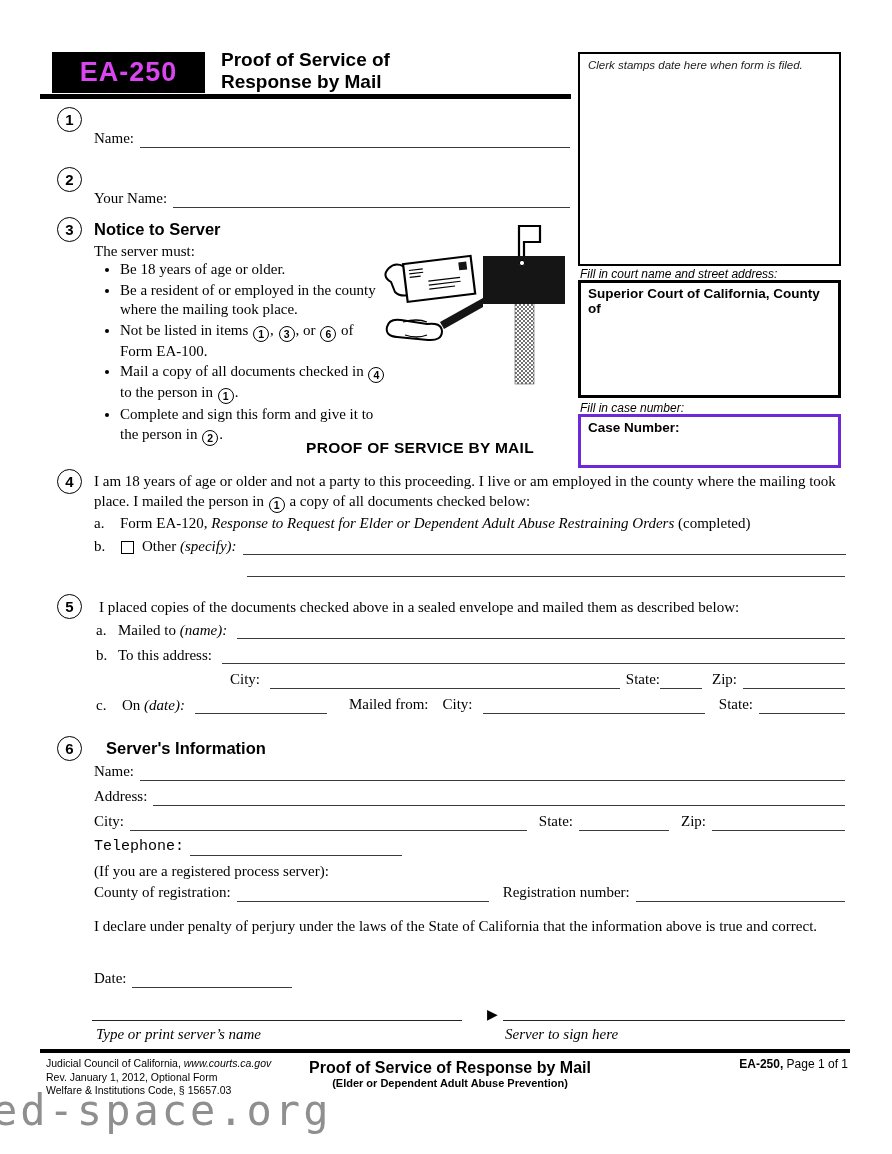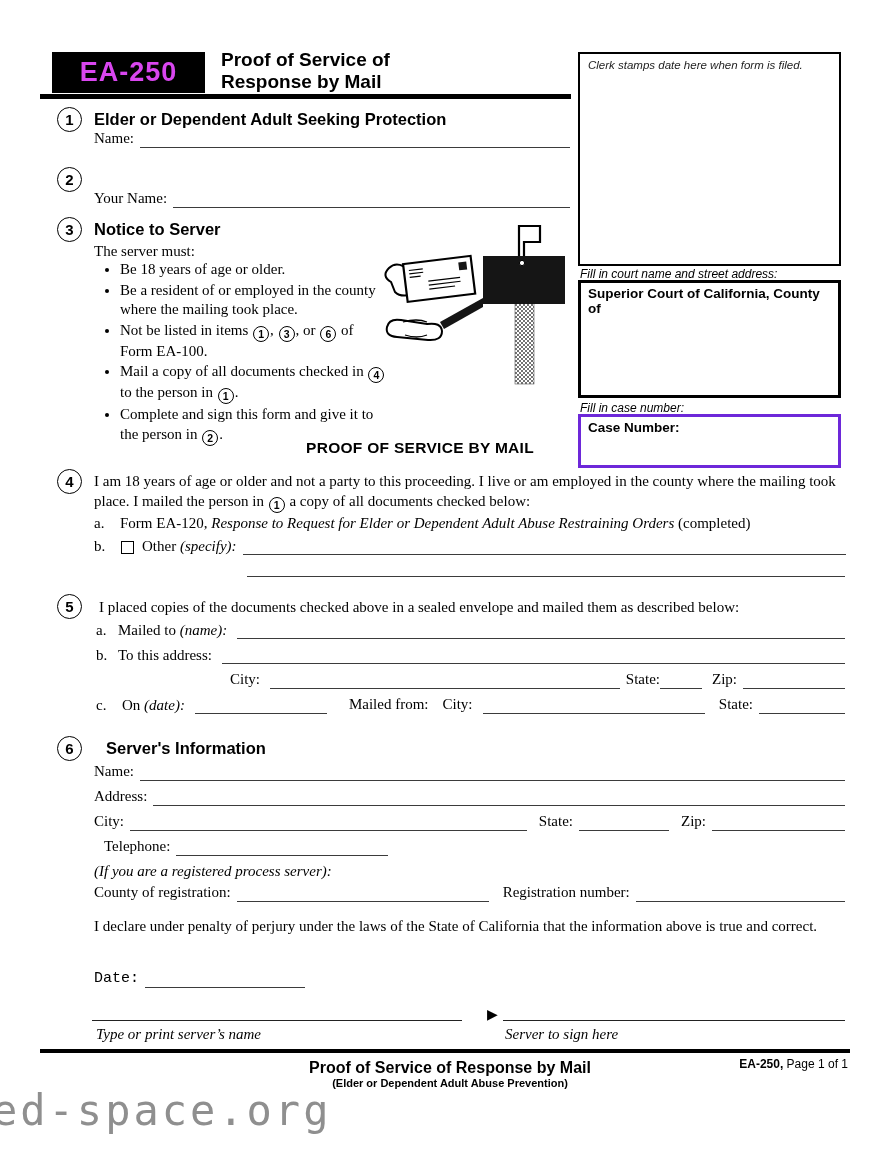--- a/index.html
+++ b/index.html
@@ -98,21 +98,20 @@
   <div class="abs box-note" style="left:580px; top:267px;">Fill in court name and street address:</div>
   <div class="abs court-box">
     <span>Superior Court of California, County of</span>
   </div>
   <div class="abs box-note" style="left:580px; top:401px;">Fill in case number:</div>
   <div class="abs case-box">
     <span>Case Number:</span>
   </div>
 
   <div class="abs circ" style="left:57px; top:107px;">1</div>
-  <div class="abs sec-head" style="left:94px; top:110px;">Elder or Dependent Adult Seeking Protection</div>
   <div class="row" style="left:94px; top:130px; width:476px;">
     <span class="lbl gap6">Name:</span>
     <span class="fl"></span>
   </div>
 
   <div class="abs circ" style="left:57px; top:167px;">2</div>
   <div class="row" style="left:94px; top:190px; width:476px;">
     <span class="lbl gap6">Your Name:</span>
     <span class="fl"></span>
   </div>
@@ -215,44 +214,49 @@
     <span class="fl"></span>
   </div>
   <div class="row" style="left:94px; top:813px; width:751px;">
     <span class="lbl gap6">City:</span>
     <span class="fl" style="margin-right:12px;"></span>
     <span class="lbl gap6">State:</span>
     <span class="fl fx" style="width:90px; margin-right:12px;"></span>
     <span class="lbl gap6">Zip:</span>
     <span class="fl fx" style="width:133px;"></span>
   </div>
-  <div class="row" style="left:104px; top:838px; width:751px;">
+  <div class="row" style="left:94px; top:838px; width:751px;font-family:Liberation Mono, monospace;">
     <span class="lbl gap6">Telephone:</span>
     <span class="fl fx" style="width:212px;"></span>
   </div>
-  <div class="abs body-txt it" style="left:94px; top:861px;font-style:italic;">(If you are a registered process server):</div>
+  <div class="abs body-txt it" style="left:94px; top:861px;">(If you are a registered process server):</div>
   <div class="row" style="left:94px; top:884px; width:751px;">
     <span class="lbl gap6">County of registration:</span>
     <span class="fl fx" style="width:252px; margin-right:14px;"></span>
     <span class="lbl gap6">Registration number:</span>
     <span class="fl"></span>
   </div>
   <div class="abs body-txt" style="left:94px; top:916px; width:752px;">I declare under penalty of perjury under the laws of the State of California that the information above is true and correct.</div>
-  <div class="row" style="left:94px; top:970px; width:300px;font-family:Liberation Mono, monospace;">
+  <div class="row" style="left:94px; top:970px; width:300px;">
     <span class="lbl gap6">Date:</span>
     <span class="fl fx" style="width:160px;"></span>
   </div>
 
   <div class="sig-line" style="left:92px; top:1004px; width:370px;"></div>
   <div class="arrow" style="left:487px; top:1006px;">▶</div>
   <div class="sig-line" style="left:503px; top:1004px; width:342px;"></div>
   <div class="sig-note" style="left:96px; top:1026px;">Type or print server’s name</div>
   <div class="sig-note" style="left:505px; top:1026px;">Server to sign here</div>
 
   <div class="abs footer-rule"></div>
+  <div class="abs footer-left">
+    <div><span>Judicial Council of California, </span><span class="it">www.courts.ca.gov</span></div>
+    <div>Rev. January 1, 2012, Optional Form</div>
+    <div>Welfare &amp; Institutions Code, § 15657.03</div>
+  </div>
   <div class="abs footer-center">
     <div class="fc-title">Proof of Service of Response by Mail</div>
     <div class="fc-sub">(Elder or Dependent Adult Abuse Prevention)</div>
   </div>
   <div class="abs footer-right">
     <span class="b">EA-250,</span><span> Page 1 of 1</span>
   </div>
 
   <div class="abs watermark">ed-space.org</div>
 </div>

